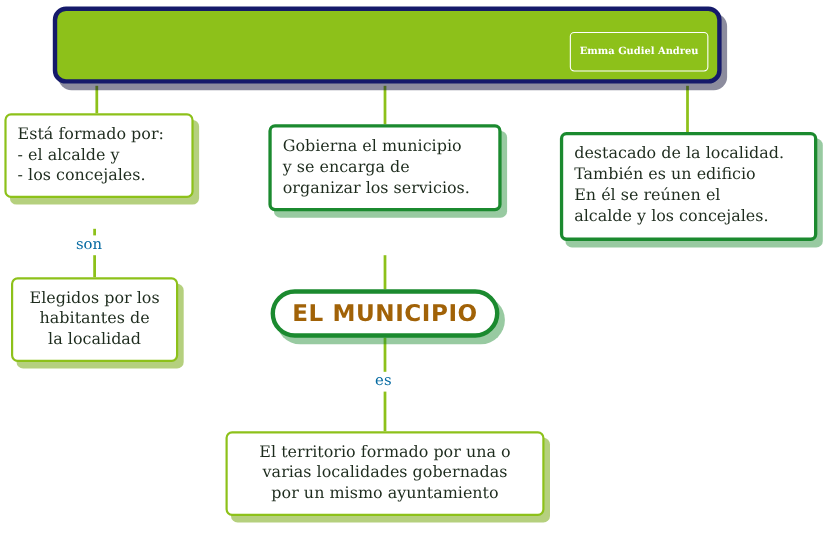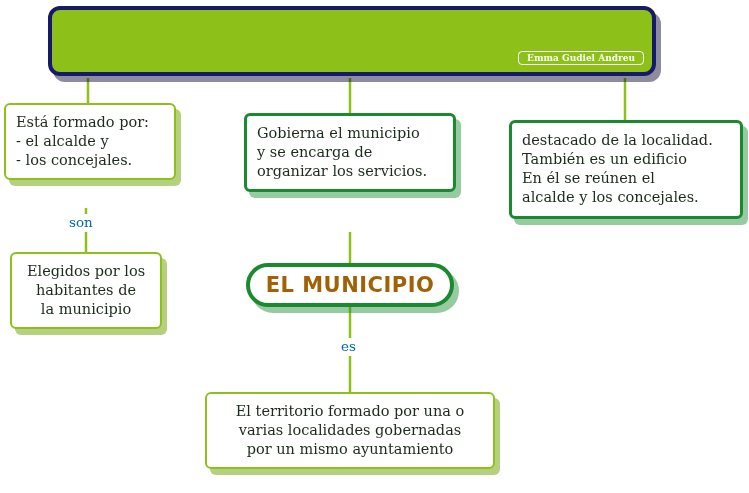--- a/index.html
+++ b/index.html
@@ -53,21 +53,21 @@
     position: absolute;
     right: 8px;
     bottom: 7px;
     background: #8dc11a;
     border: 1px solid #ffffff;
     border-radius: 4px;
     color: #ffffff;
     font-family: "DejaVu Serif", serif;
     font-weight: bold;
     font-size: 9px;
-    padding: 1px 8px;
+    padding: 12px 8px;
     white-space: nowrap;
   }
   
   .box {
     background: #ffffff;
     border: 2px solid #8dc11a;
     border-radius: 6px;
     box-shadow: 5px 6px 0 rgba(120,170,20,0.55);
     padding: 8px 10px;
     color: #1d2b1d;
@@ -158,21 +158,21 @@
     <span class="line">También es un edificio</span>
     <span class="line">En él se reúnen el</span>
     <span class="line">alcalde y los concejales.</span>
   </div>
 
   <div class="edge-label" id="label-son">son</div>
 
   <div class="node box" id="box-elegidos">
     <span class="line">Elegidos por los</span>
     <span class="line">habitantes de</span>
-    <span class="line">la municipio</span>
+    <span class="line">la localidad</span>
   </div>
 
   <div class="node" id="box-municipio">
     <span class="mun-text">EL MUNICIPIO</span>
   </div>
 
   <div class="edge-label" id="label-es">es</div>
 
   <div class="node box" id="box-territorio">
     <span class="line">El territorio formado por una o</span>

